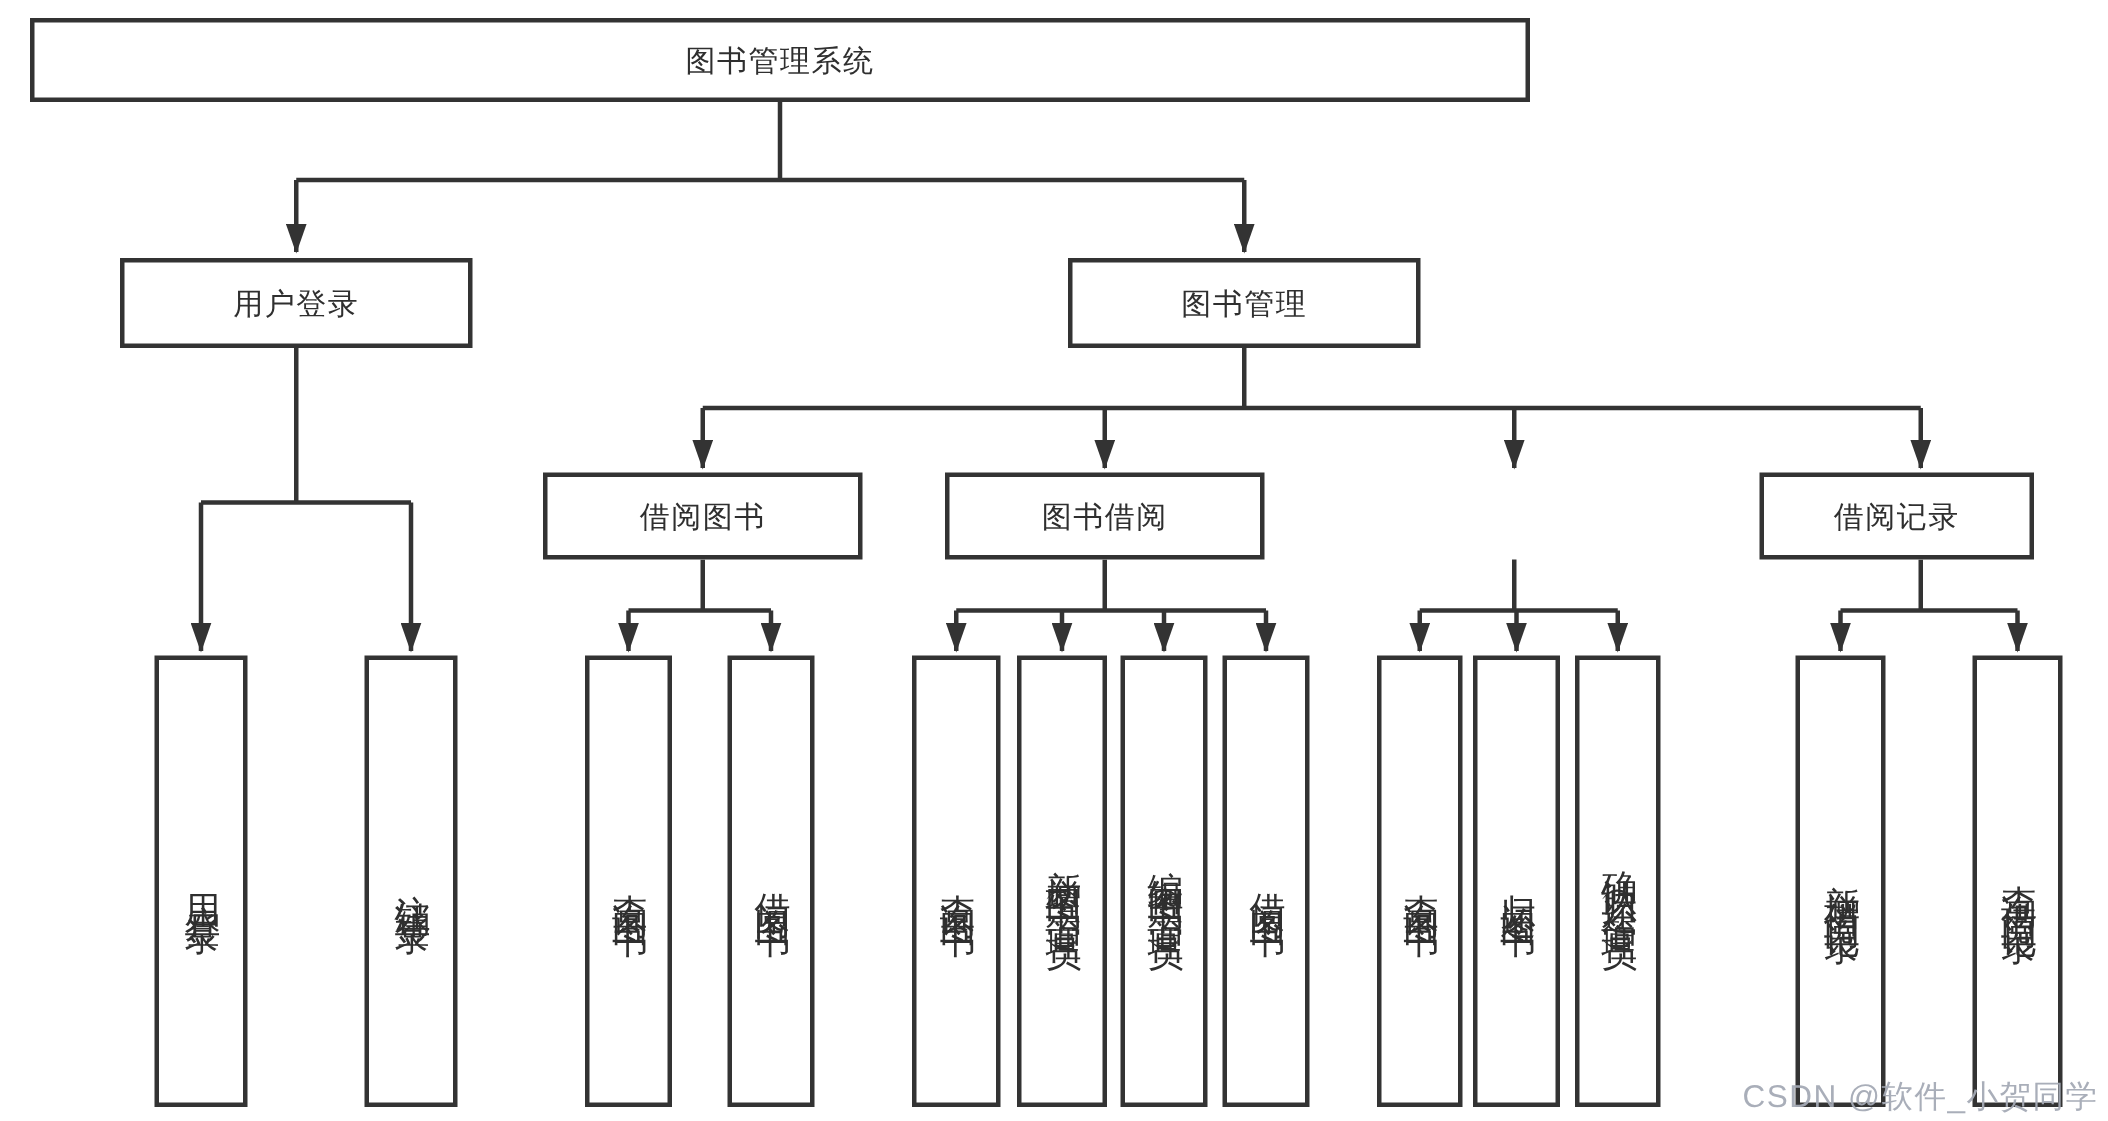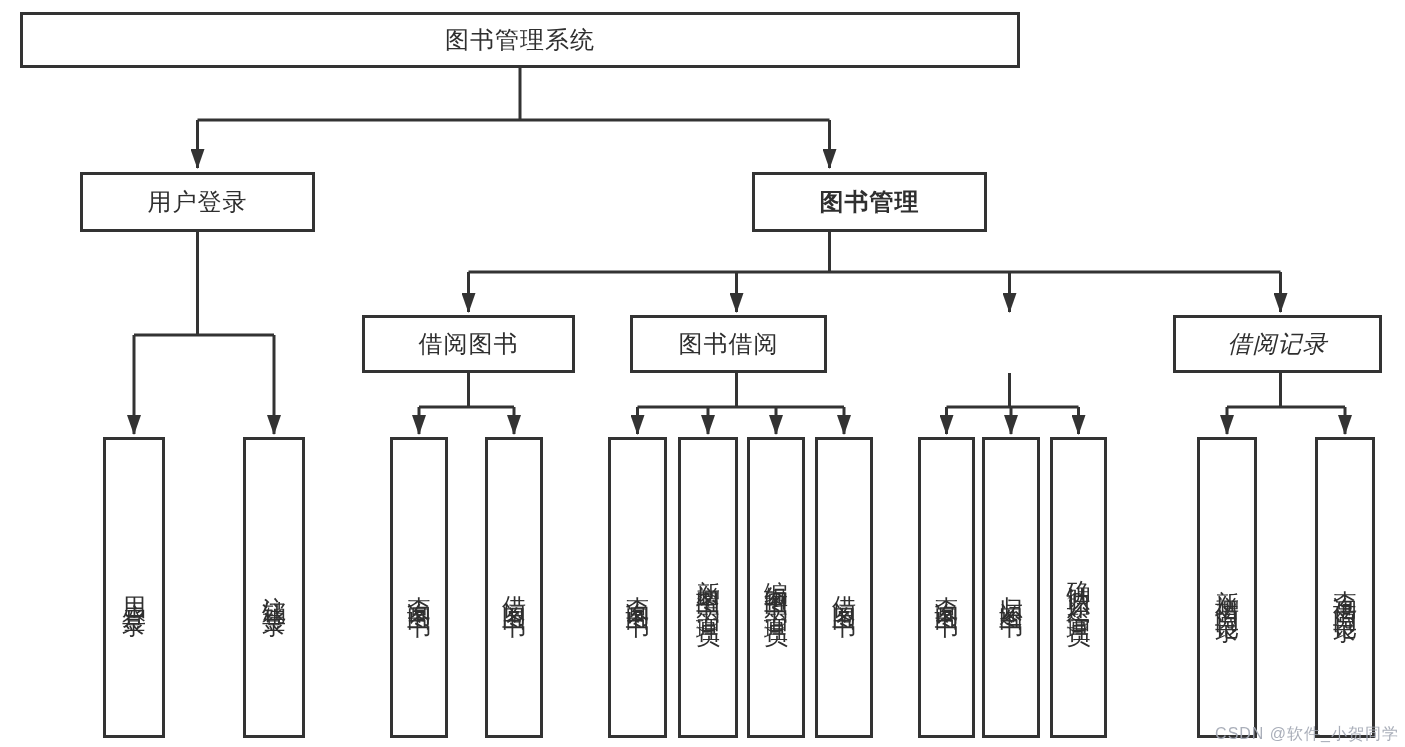--- a/index.html
+++ b/index.html
@@ -21,36 +21,36 @@
     position: absolute;
     box-sizing: border-box;
     border: 3px solid #333333;
     background: #ffffff;
     color: #2f2f2f;
     display: flex;
     align-items: center;
     justify-content: center;
   }
   .hbox {
-    font-size: 24px;
+    font-size: 20px;
     letter-spacing: 1px;
   }
   .vbox {
     writing-mode: vertical-rl;
     text-orientation: mixed;
     font-size: 24px;
     letter-spacing: 0.26em;
     line-height: 1;
     padding-top: 4px;
   }
   .watermark {
     position: absolute;
     right: 6px;
     bottom: 2px;
-    font-size: 16px;
+    font-size: 21px;
     color: rgba(164, 170, 181, 0.95);
     letter-spacing: 1px;
     white-space: nowrap;
   }
 </style>
 </head>
 <body>
 
 <div class="stage">
 
@@ -100,25 +100,25 @@
       <path d="M1280.5,373 V407"></path>
       <path d="M1227,407 H1345"></path>
       <path d="M1227,407 V434" marker-end="url(#arrowhead)"></path>
       <path d="M1345,407 V434" marker-end="url(#arrowhead)"></path>
     </g>
   </svg>
 
   <div class="node hbox" style="left:20px; top:12px; width:1000px; height:56px;">图书管理系统</div>
 
   <div class="node hbox" style="left:80px; top:172px; width:235px; height:60px;">用户登录</div>
-  <div class="node hbox" style="left:752px; top:172px; width:235px; height:60px;font-weight:bold;">图书管理</div>
+  <div class="node hbox" style="left:712px; top:172px; width:235px; height:60px;">图书管理</div>
 
   <div class="node hbox" style="left:362px; top:315px; width:213px; height:58px;">借阅图书</div>
-  <div class="node hbox" style="left:630px; top:315px; width:197px; height:58px;">图书借阅</div>
-  <div class="node hbox" style="left:1173px; top:315px; width:209px; height:58px;font-style:italic;">借阅记录</div>
+  <div class="node hbox" style="left:630px; top:315px; width:213px; height:58px;">图书借阅</div>
+  <div class="node hbox" style="left:1173px; top:315px; width:183px; height:58px;">借阅记录</div>
 
   <div class="node vbox" style="left:103px; top:437px; width:62px; height:301px;">用户登录</div>
   <div class="node vbox" style="left:243px; top:437px; width:62px; height:301px;">注销登录</div>
 
   <div class="node vbox" style="left:390px; top:437px; width:58px; height:301px;">查询图书</div>
   <div class="node vbox" style="left:485px; top:437px; width:58px; height:301px;">借阅图书</div>
 
   <div class="node vbox" style="left:608px; top:437px; width:59px; height:301px;">查询图书</div>
   <div class="node vbox" style="left:678px; top:437px; width:60px; height:301px;">新增图书（管理员）</div>
   <div class="node vbox" style="left:747px; top:437px; width:58px; height:301px;">编辑图书（管理员）</div>

